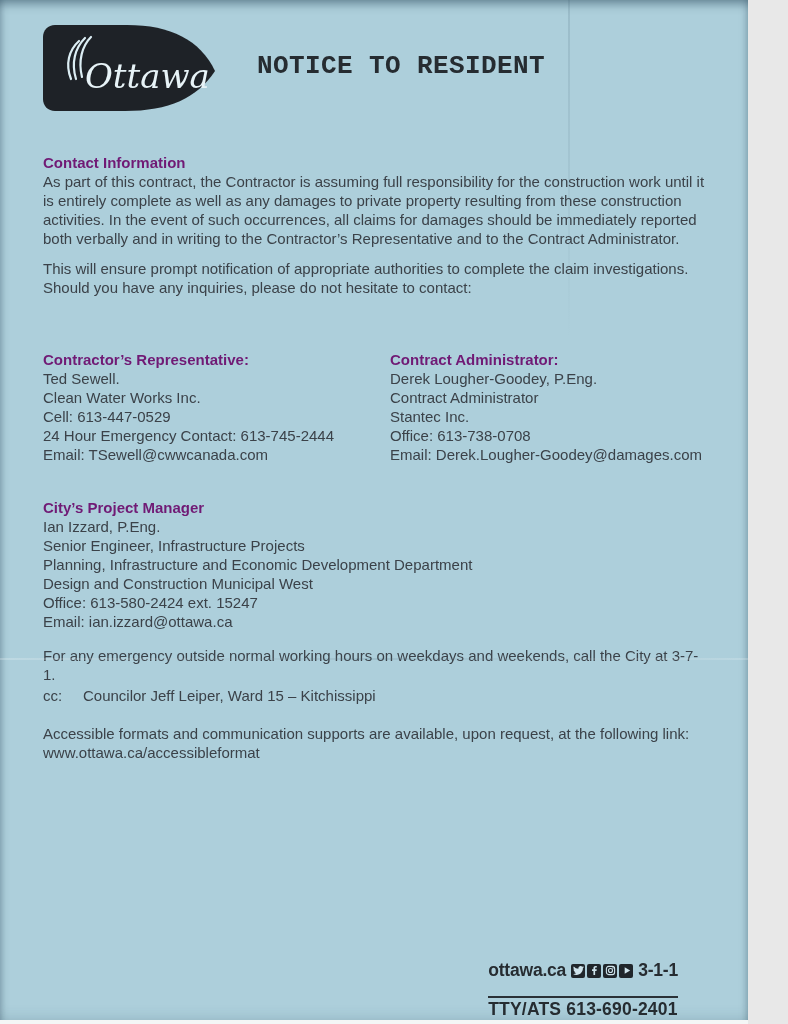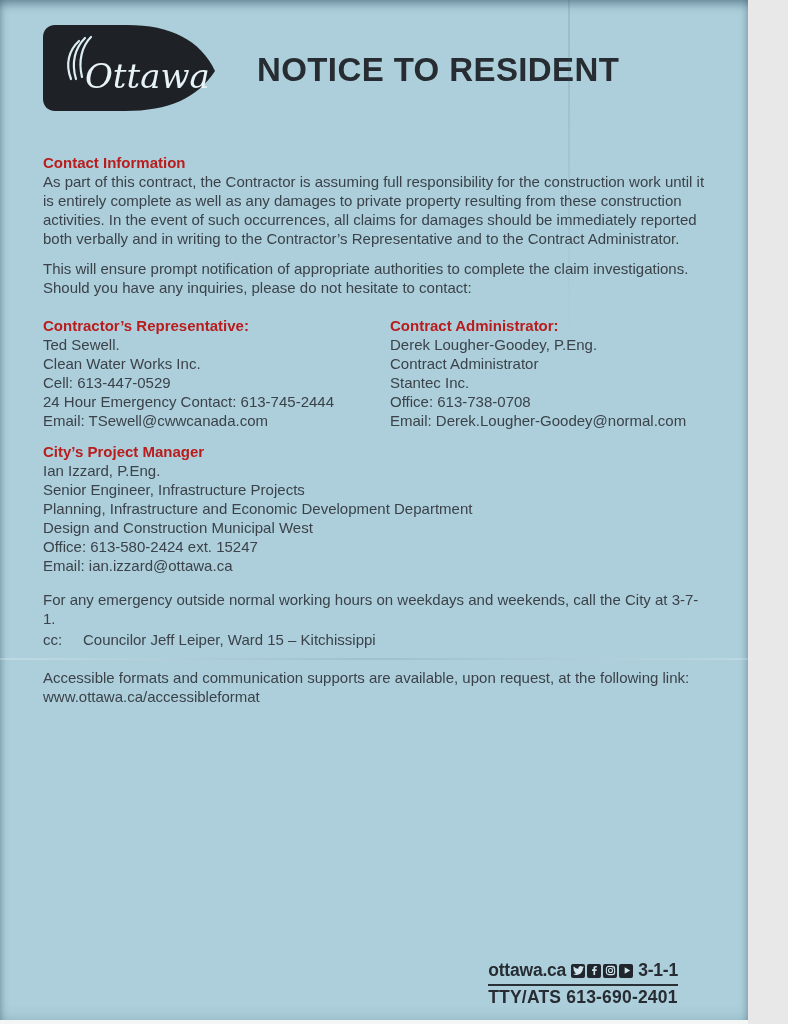--- a/index.html
+++ b/index.html
@@ -28,48 +28,48 @@
   
   .crease-v{position:absolute;top:0;left:568px;width:2px;height:340px;
     background:linear-gradient(180deg,rgba(70,100,118,.18),rgba(70,100,118,0));pointer-events:none;}
   .crease-h{position:absolute;top:658px;left:0;width:100%;height:2px;
     background:linear-gradient(90deg,rgba(255,255,255,.22),rgba(70,100,118,.14),rgba(255,255,255,.18));pointer-events:none;}
 
   .header{display:flex;align-items:flex-start;padding:25px 43px 0 43px;}
   .logo{width:172px;height:86px;flex:0 0 auto;}
   .title{
     margin:26px 0 0 42px;
-    font-size:33px;font-weight:bold;letter-spacing:.4px;
-    color:#262c31;white-space:nowrap;
+    font-size:26px;font-weight:bold;letter-spacing:.4px;
+    color:#262c31;white-space:nowrap;font-family:Liberation Mono, monospace;
   }
 
   .content{
     padding:0 43px;margin-top:42px;
     font-size:15px;line-height:19px;max-width:706px;
   }
-  .h-bold{font-weight:bold;color:#b91c1c;}
+  .h-bold{font-weight:bold;color:#701a75;margin-top:34px;}
   p{margin:0;}
   .para2{margin-top:11px;}
   .cols{display:flex;margin-top:19px;}
   .col-left{width:347px;flex:0 0 auto;}
   .col-right{flex:1;}
   .block{margin-top:12px;}
   .emerg{margin-top:15px;}
   .ccline{margin-top:2px;display:flex;}
   .cclabel{width:40px;flex:0 0 auto;}
   .access{margin-top:19px;}
 
   .footer{
     position:absolute;top:960px;right:70px;
     color:#262c31;font-weight:bold;
   }
   .footer-row1{
     display:flex;align-items:center;gap:5px;
     font-size:17.5px;letter-spacing:-0.2px;
-    border-bottom:2px solid #2a3136;padding-bottom:3px;
+    border-bottom:2px solid #2a3136;padding-bottom:15px;
   }
   .footer-row2{font-size:17.5px;letter-spacing:.2px;margin-top:1px;}
   .sicons{display:flex;gap:2px;align-items:center;}
   .sicon{
     width:14px;height:14px;background:#20262b;border-radius:2px;
     display:inline-flex;align-items:center;justify-content:center;
   }
   .sicon svg{width:11px;height:11px;display:block;}
 </style>
 </head>
@@ -105,21 +105,21 @@
         <div>Cell: 613-447-0529</div>
         <div>24 Hour Emergency Contact: 613-745-2444</div>
         <div>Email: TSewell@cwwcanada.com</div>
       </div>
       <div class="col-right">
         <div class="h-bold">Contract Administrator:</div>
         <div>Derek Lougher-Goodey, P.Eng.</div>
         <div>Contract Administrator</div>
         <div>Stantec Inc.</div>
         <div>Office: 613-738-0708</div>
-        <div>Email: Derek.Lougher-Goodey@normal.com</div>
+        <div>Email: Derek.Lougher-Goodey@damages.com</div>
       </div>
     </div>
 
     <div class="block">
       <div class="h-bold">City’s Project Manager</div>
       <div>Ian Izzard, P.Eng.</div>
       <div>Senior Engineer, Infrastructure Projects</div>
       <div>Planning, Infrastructure and Economic Development Department</div>
       <div>Design and Construction Municipal West</div>
       <div>Office: 613-580-2424 ext. 15247</div>

